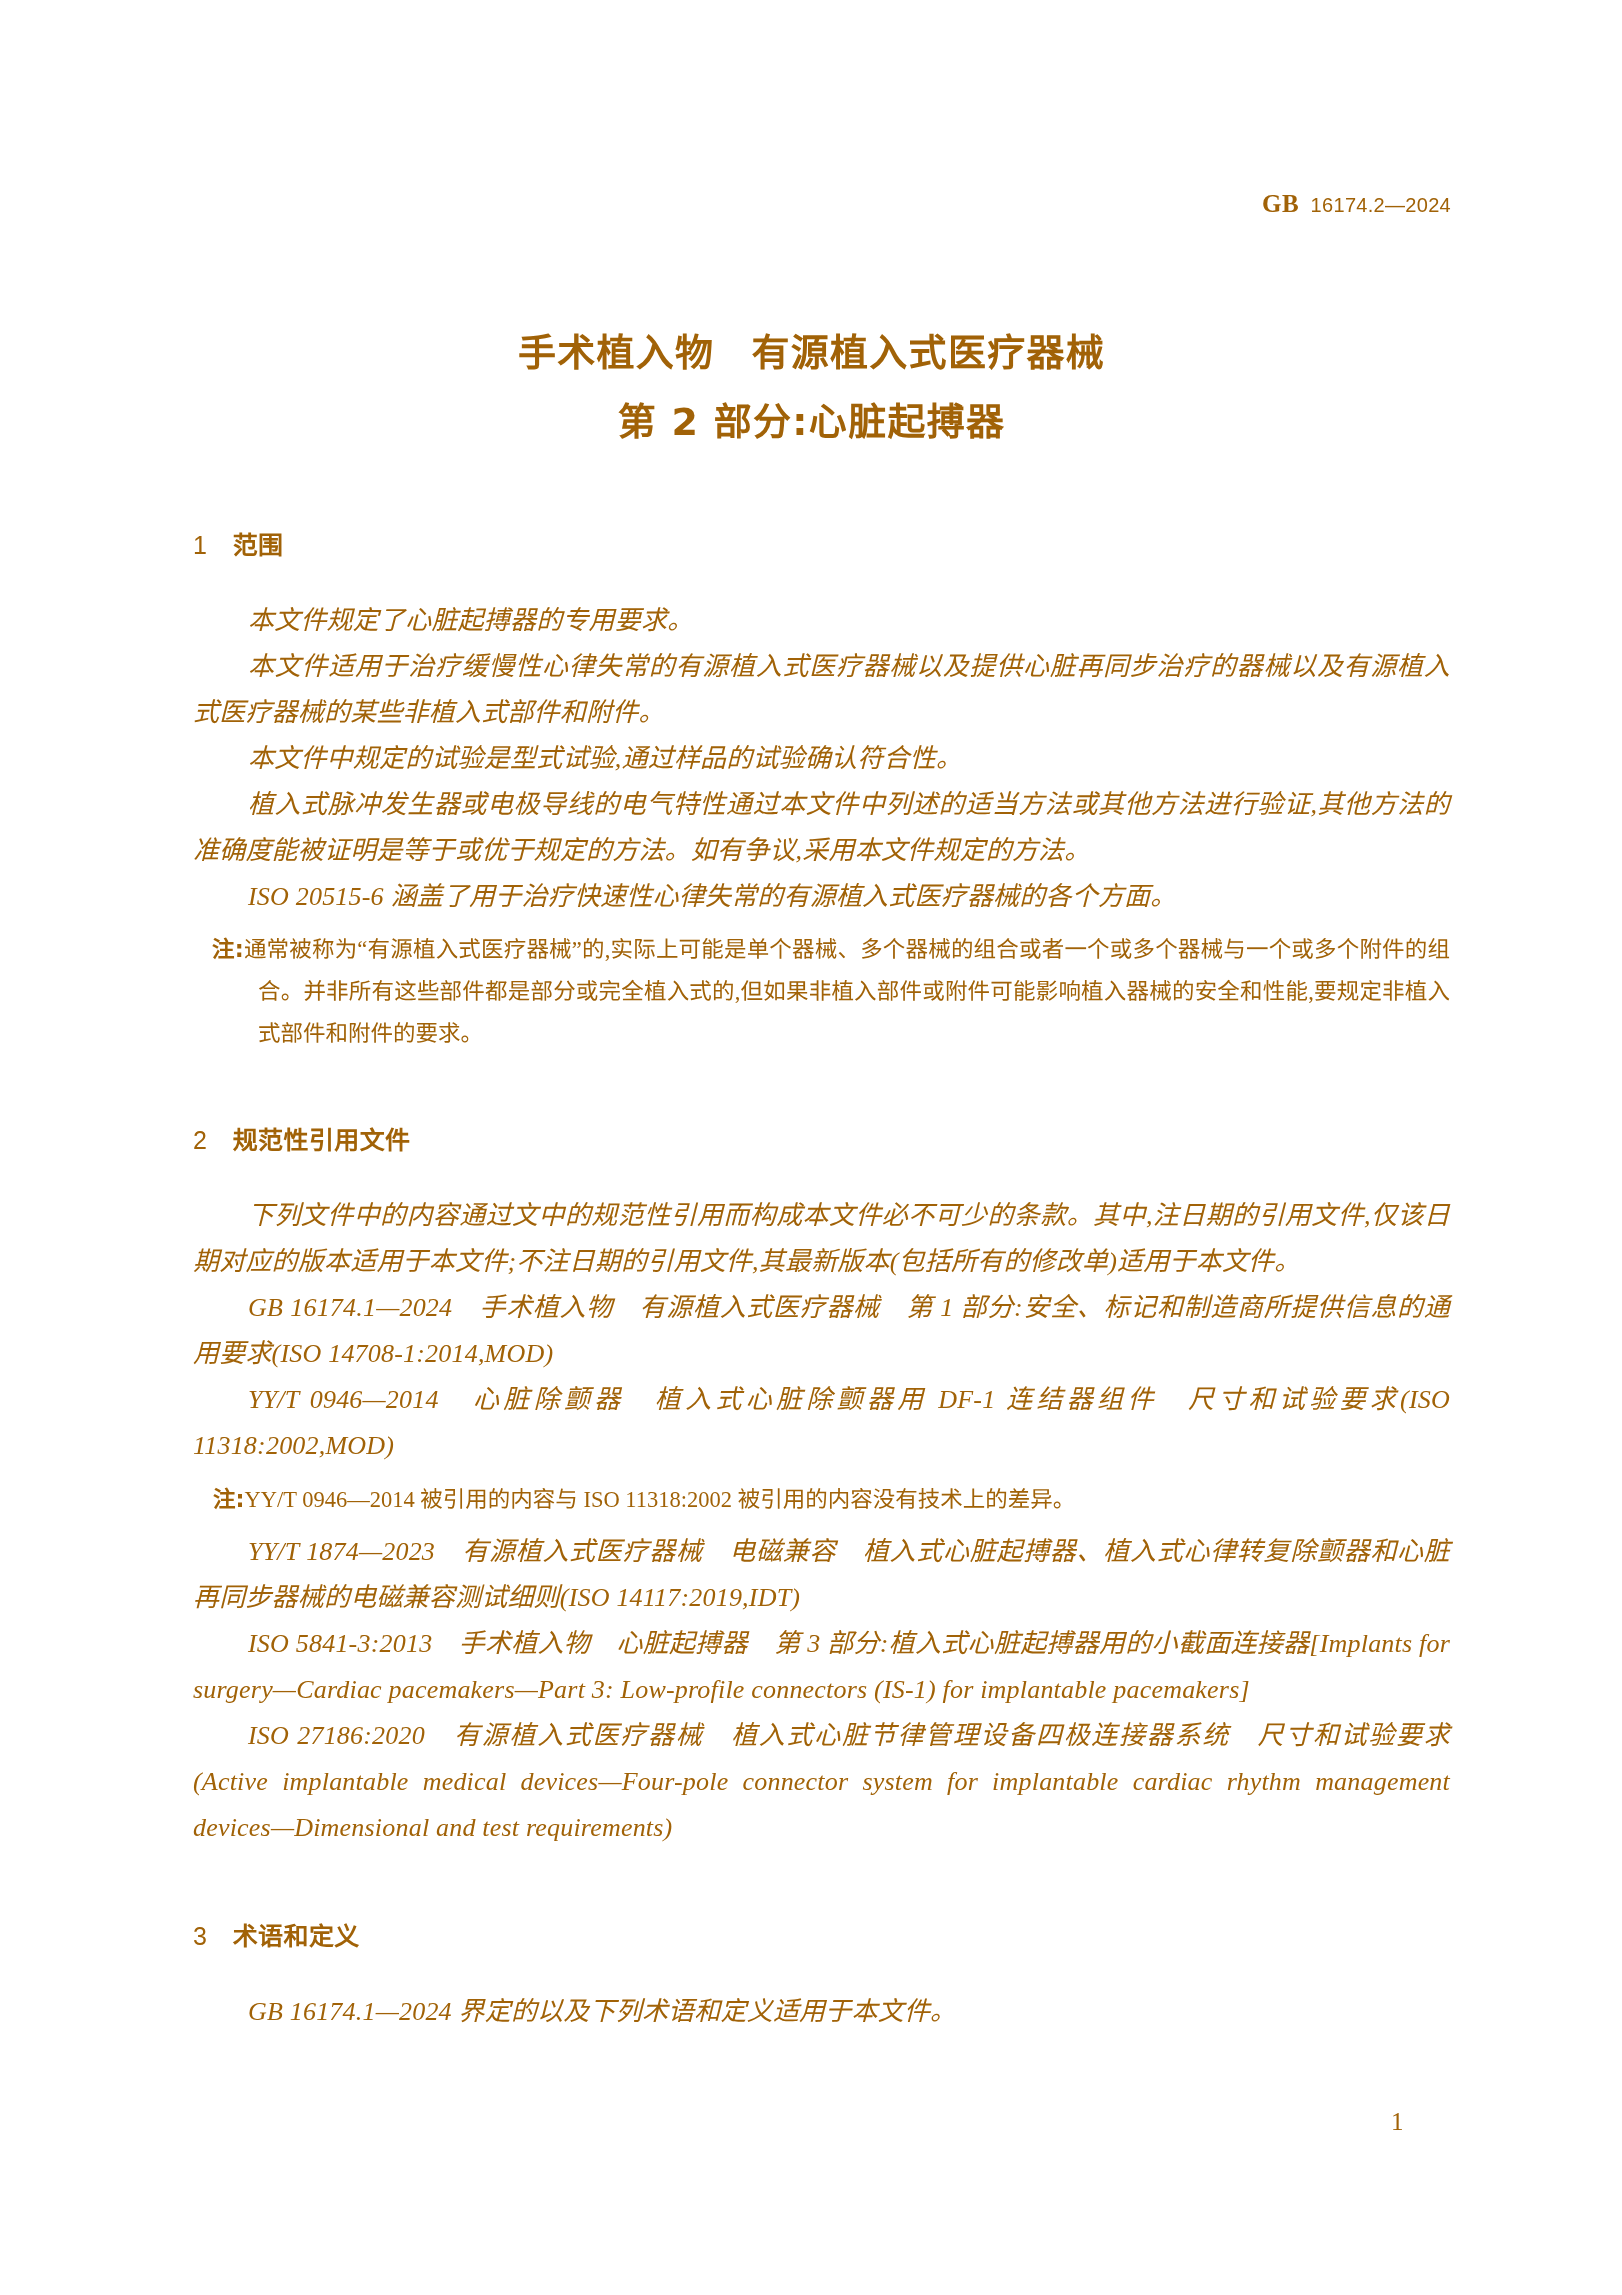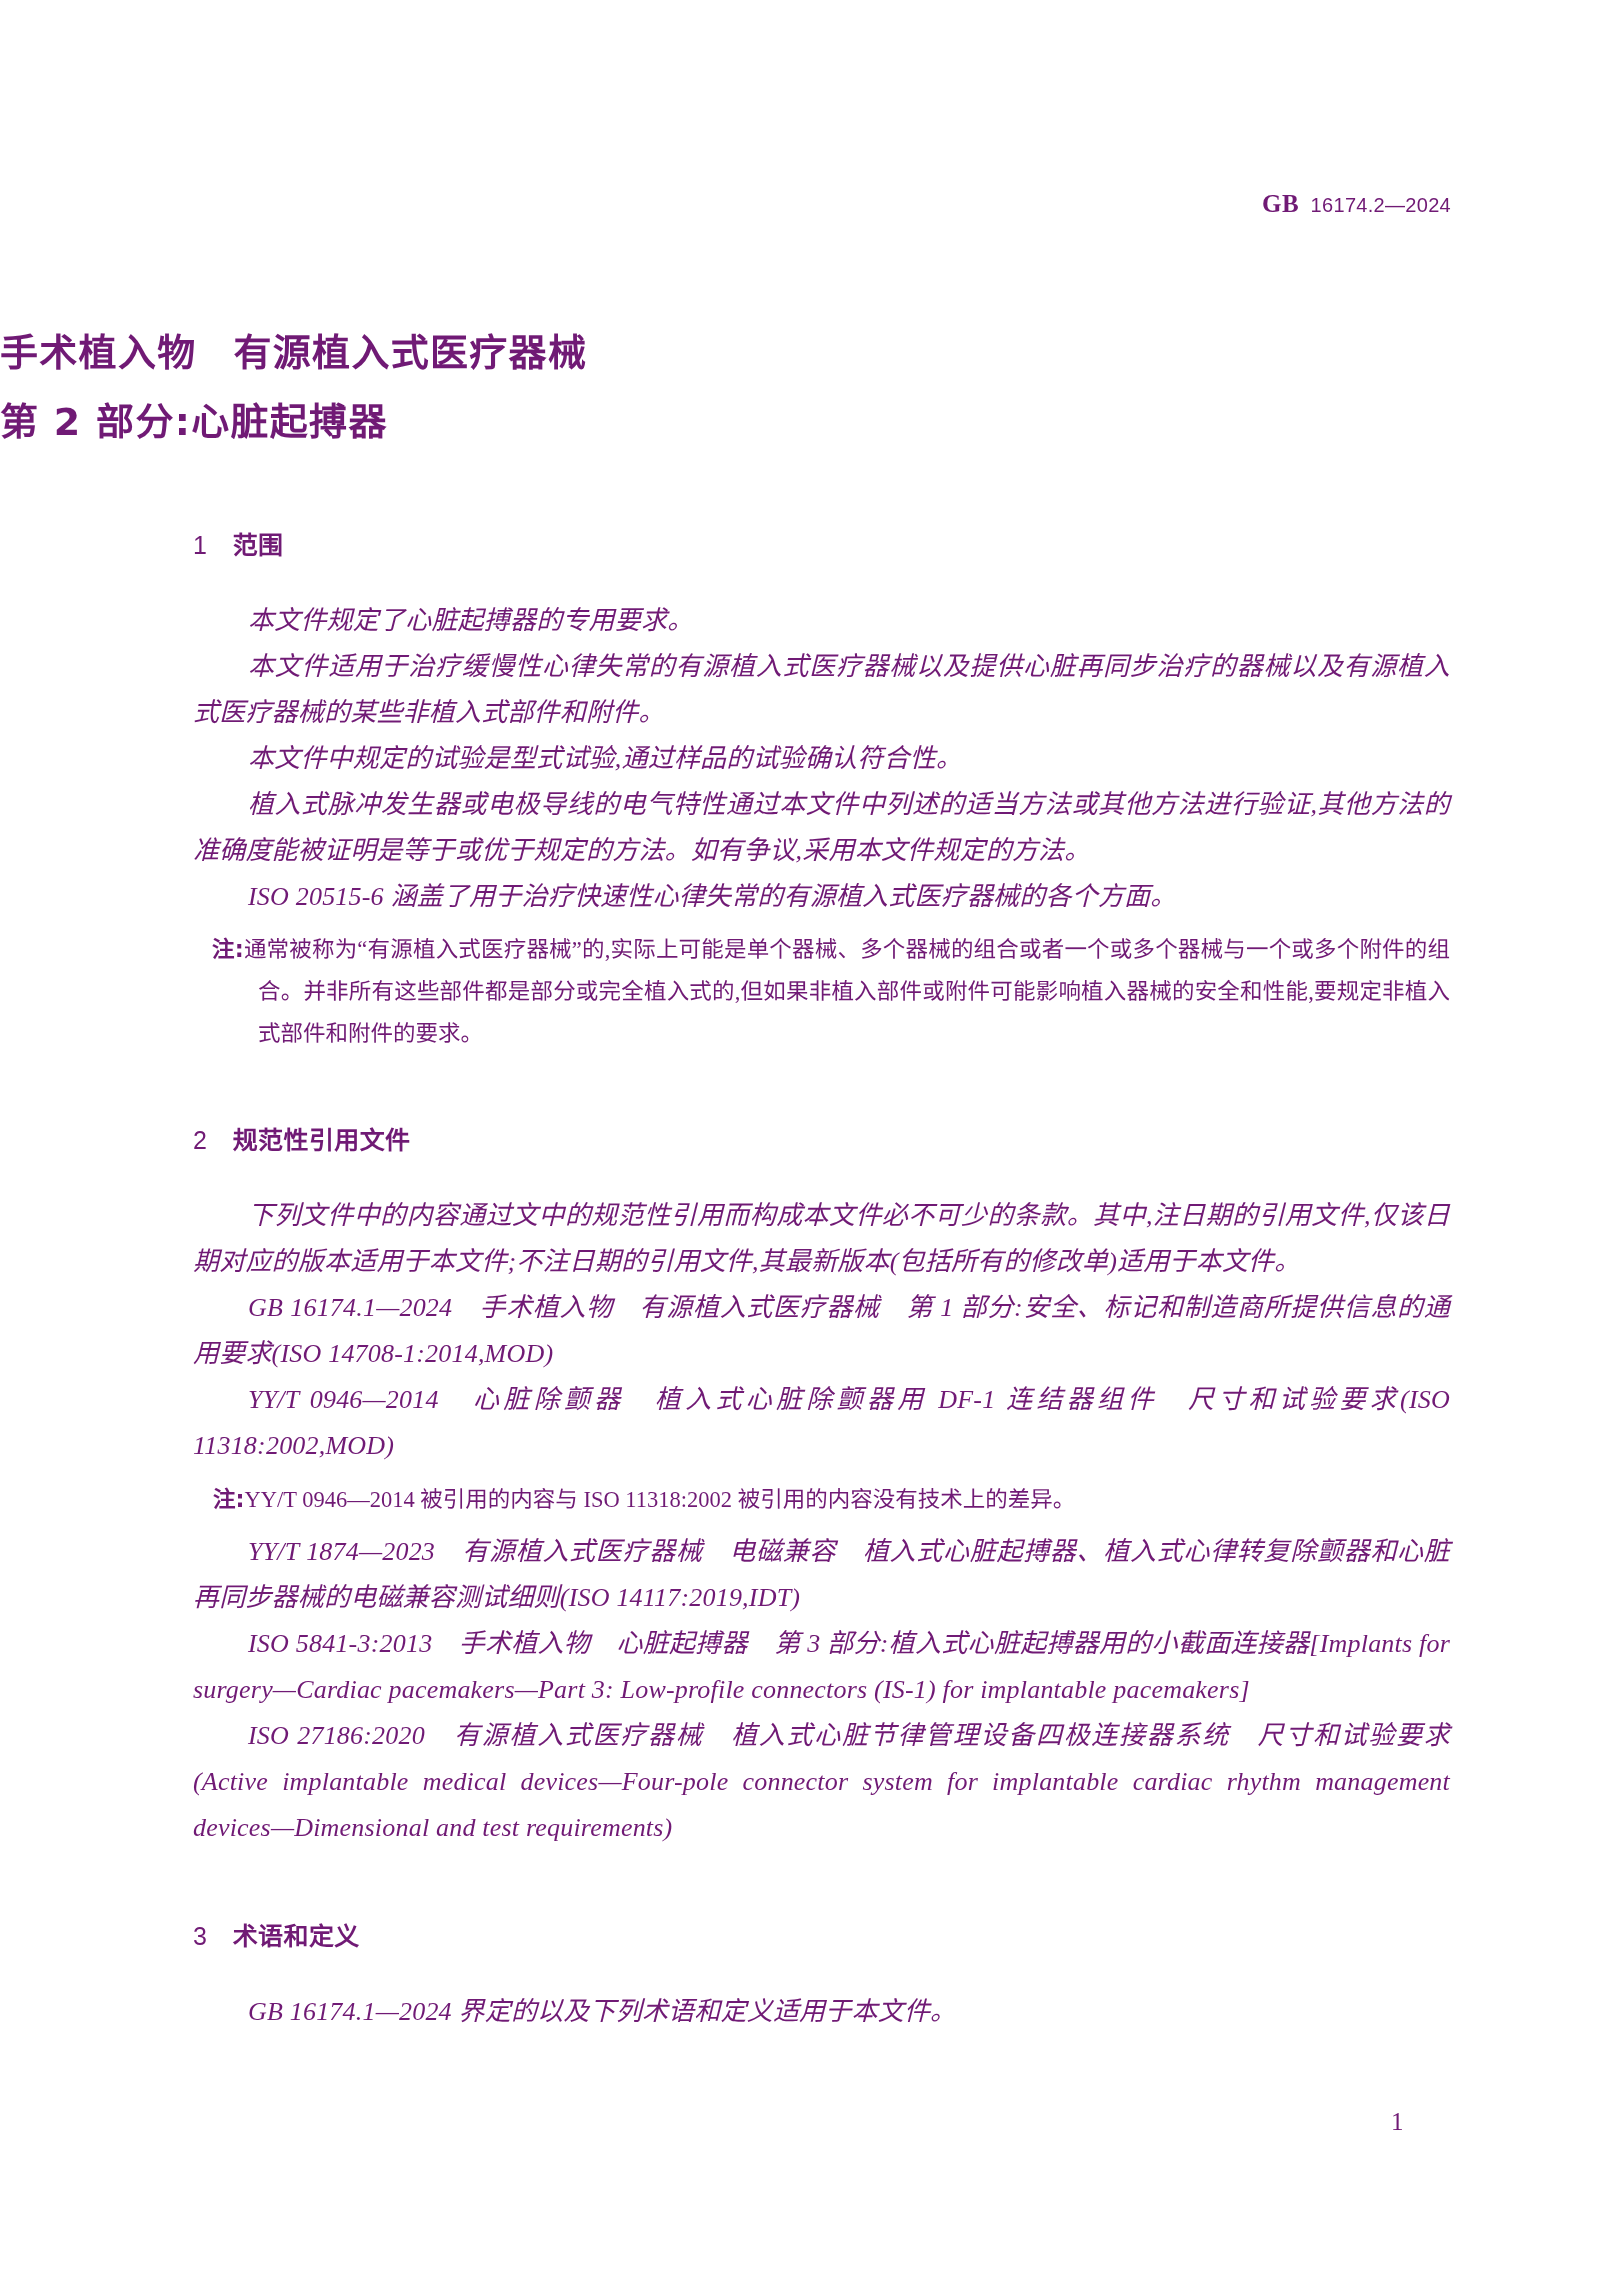--- a/index.html
+++ b/index.html
@@ -9,21 +9,21 @@
     background: #ffffff;
   }
 
   .page {
     position: relative;
     width: 1623px;
     height: 2295px;
     background: #ffffff;
     box-sizing: border-box;
     font-family: "Liberation Serif", "DejaVu Serif", serif;
-    color: #701a75;
+    color: #a16207;
     overflow: hidden;
   }
 
   
   .running-header {
     position: absolute;
     top: 190px;
     left: 193px;
     right: 172px;
     height: 37px;
@@ -44,21 +44,21 @@
     font-size: 20px;
     letter-spacing: 0.3px;
   }
 
   
   .doc-title {
     position: absolute;
     top: 325px;
     left: 0;
     width: 100%;
-    text-align: left;
+    text-align: center;
     font-family: "DejaVu Sans", "Liberation Sans", sans-serif;
     font-weight: bold;
     font-size: 38px;
     line-height: 57px;
     letter-spacing: 1.3px;
   }
   .doc-title .line2 {
     margin-top: 12px;
   }
   .title-gap { display: inline-block; width: 37px; }

